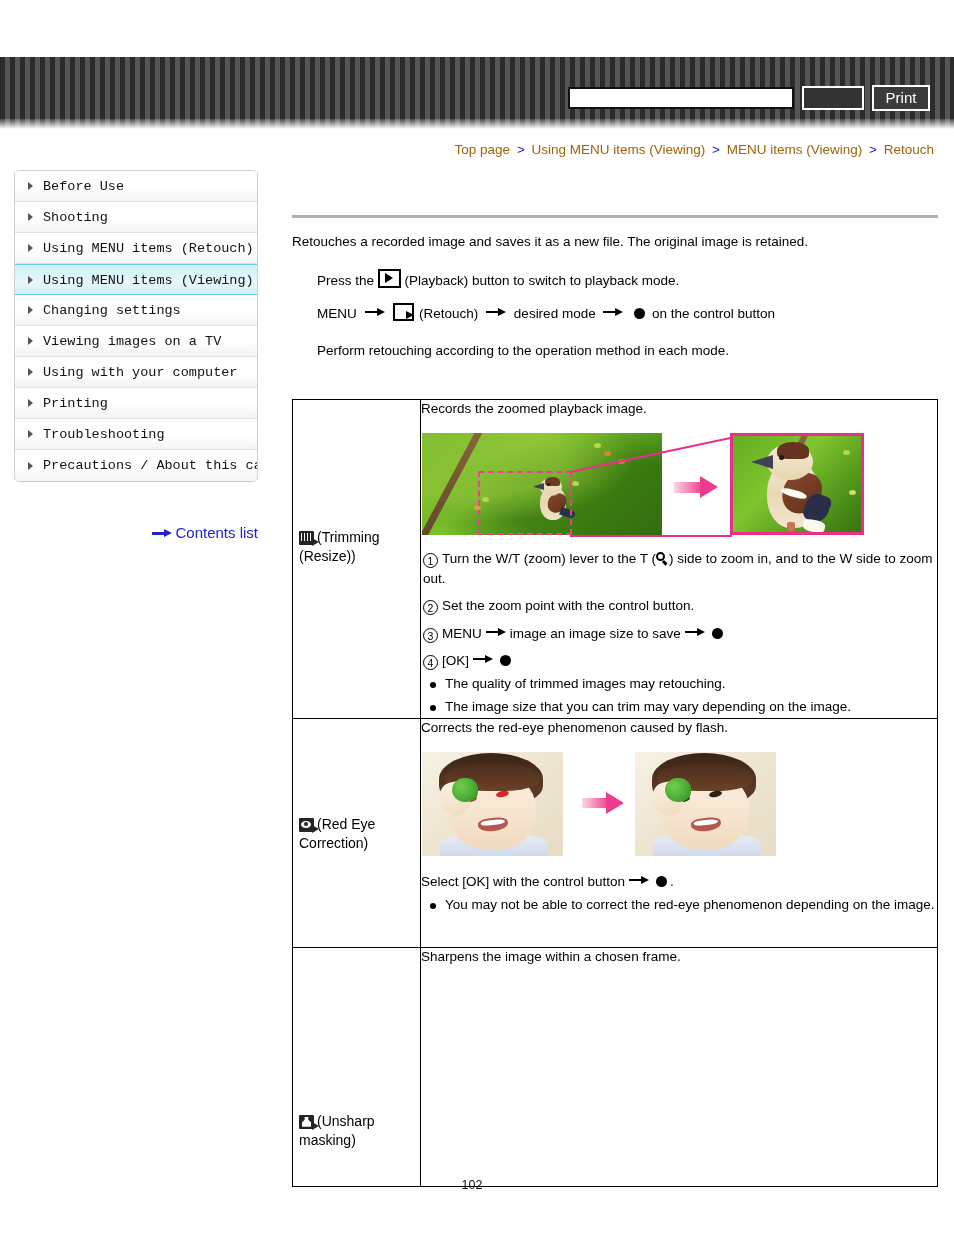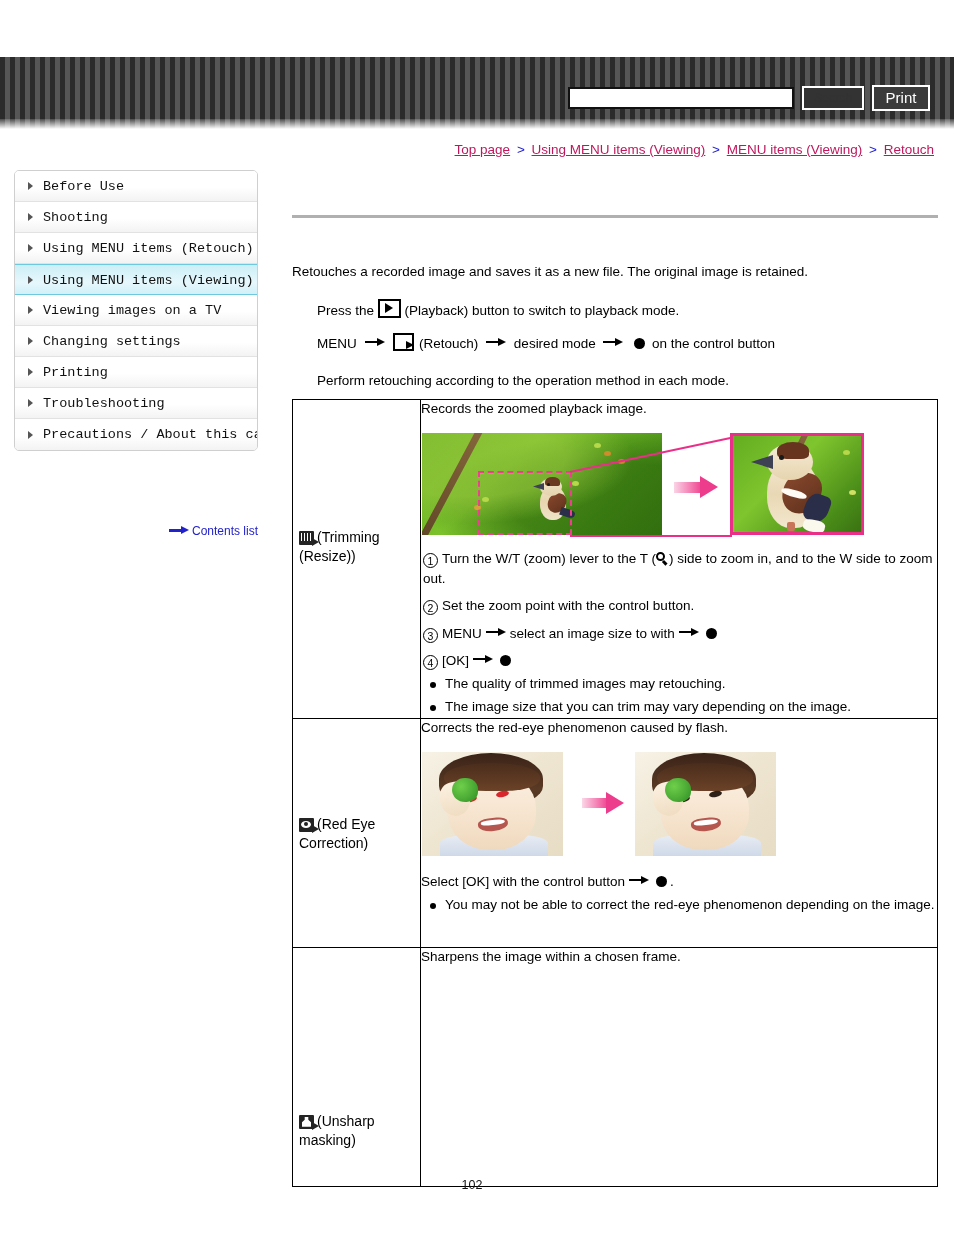--- a/index.html
+++ b/index.html
@@ -89,21 +89,21 @@
 
   
   .breadcrumb {
     position: absolute;
     right: 20px;
     top: 142px;
     font-size: 13.5px;
     color: #2222cc;
     white-space: nowrap;
   }
-  .breadcrumb .crumb { color: #be185d; text-decoration: underline; }
+  .breadcrumb .crumb { color: #a16207; }
   .breadcrumb .sep { color: #2222cc; padding: 0 3px; }
 
   
   .sidebar {
     position: absolute;
     left: 14px;
     top: 170px;
     width: 244px;
     border: 1px solid #cfcfcf;
     border-radius: 5px;
@@ -140,21 +140,21 @@
     background: linear-gradient(to bottom, #cdeef7 0%, #e6f8fc 60%, #d2f0f8 100%);
     border-top: 1px solid #6fc9de;
     border-bottom: 1px solid #6fc9de;
   }
   .contents-link {
     position: absolute;
     left: 14px;
     top: 524px;
     width: 244px;
     text-align: right;
-    font-size: 12px;
+    font-size: 15px;
     color: #2222cc;
     white-space: nowrap;
     cursor: pointer;
   }
   .contents-link .arrow {
     display: inline-block;
     position: relative;
     width: 20px;
     height: 8px;
     margin-right: 3px;
@@ -181,21 +181,21 @@
     top: 215px;
     width: 646px;
   }
   .rule {
     height: 3px;
     background: #b0b0b0;
     width: 646px;
   }
   .intro {
     font-size: 13.5px;
-    margin-top: 44px;
+    margin-top: 14px;
     line-height: 1.45;
   }
   .step {
     font-size: 13.5px;
     margin-top: 12px;
     margin-left: 25px;
     line-height: 1.5;
   }
   .step.spaced { margin-top: 17px; }
 
@@ -709,25 +709,29 @@
   <div class="side-item">
     <span class="tri"></span>
     <span>Using MENU items (Retouch)</span>
   </div>
   <div class="side-item selected">
     <span class="tri"></span>
     <span>Using MENU items (Viewing)</span>
   </div>
   <div class="side-item">
     <span class="tri"></span>
-    <span>Viewing images on a TV</span>
+    <span>Changing settings</span>
   </div>
   <div class="side-item">
     <span class="tri"></span>
-    <span>Changing settings</span>
+    <span>Viewing images on a TV</span>
+  </div>
+  <div class="side-item">
+    <span class="tri"></span>
+    <span>Using with your computer</span>
   </div>
   <div class="side-item">
     <span class="tri"></span>
     <span>Printing</span>
   </div>
   <div class="side-item">
     <span class="tri"></span>
     <span>Troubleshooting</span>
   </div>
   <div class="side-item">
@@ -837,21 +841,21 @@
         </div>
       </div>
 
       <div class="num-line">
         <span class="num">1</span><span>Turn the W/T (zoom) lever to the T (</span><span class="zoom-glyph"></span><span>) side to zoom in, and to the W side to zoom out.</span>
       </div>
       <div class="num-line">
         <span class="num">2</span><span>Set the zoom point with the control button.</span>
       </div>
       <div class="num-line">
-        <span class="num">3</span><span>MENU</span><span class="arr"></span><span>select an image size to with</span><span class="arr"></span><span class="dot"></span>
+        <span class="num">3</span><span>MENU</span><span class="arr"></span><span>image an image size to save</span><span class="arr"></span><span class="dot"></span>
       </div>
       <div class="num-line">
         <span class="num">4</span><span>[OK]</span><span class="arr"></span><span class="dot"></span>
       </div>
 
       <div class="bullet-line">The quality of trimmed images may retouching.</div>
       <div class="bullet-line">The image size that you can trim may vary depending on the image.</div>
     </td>
   </tr>
 

